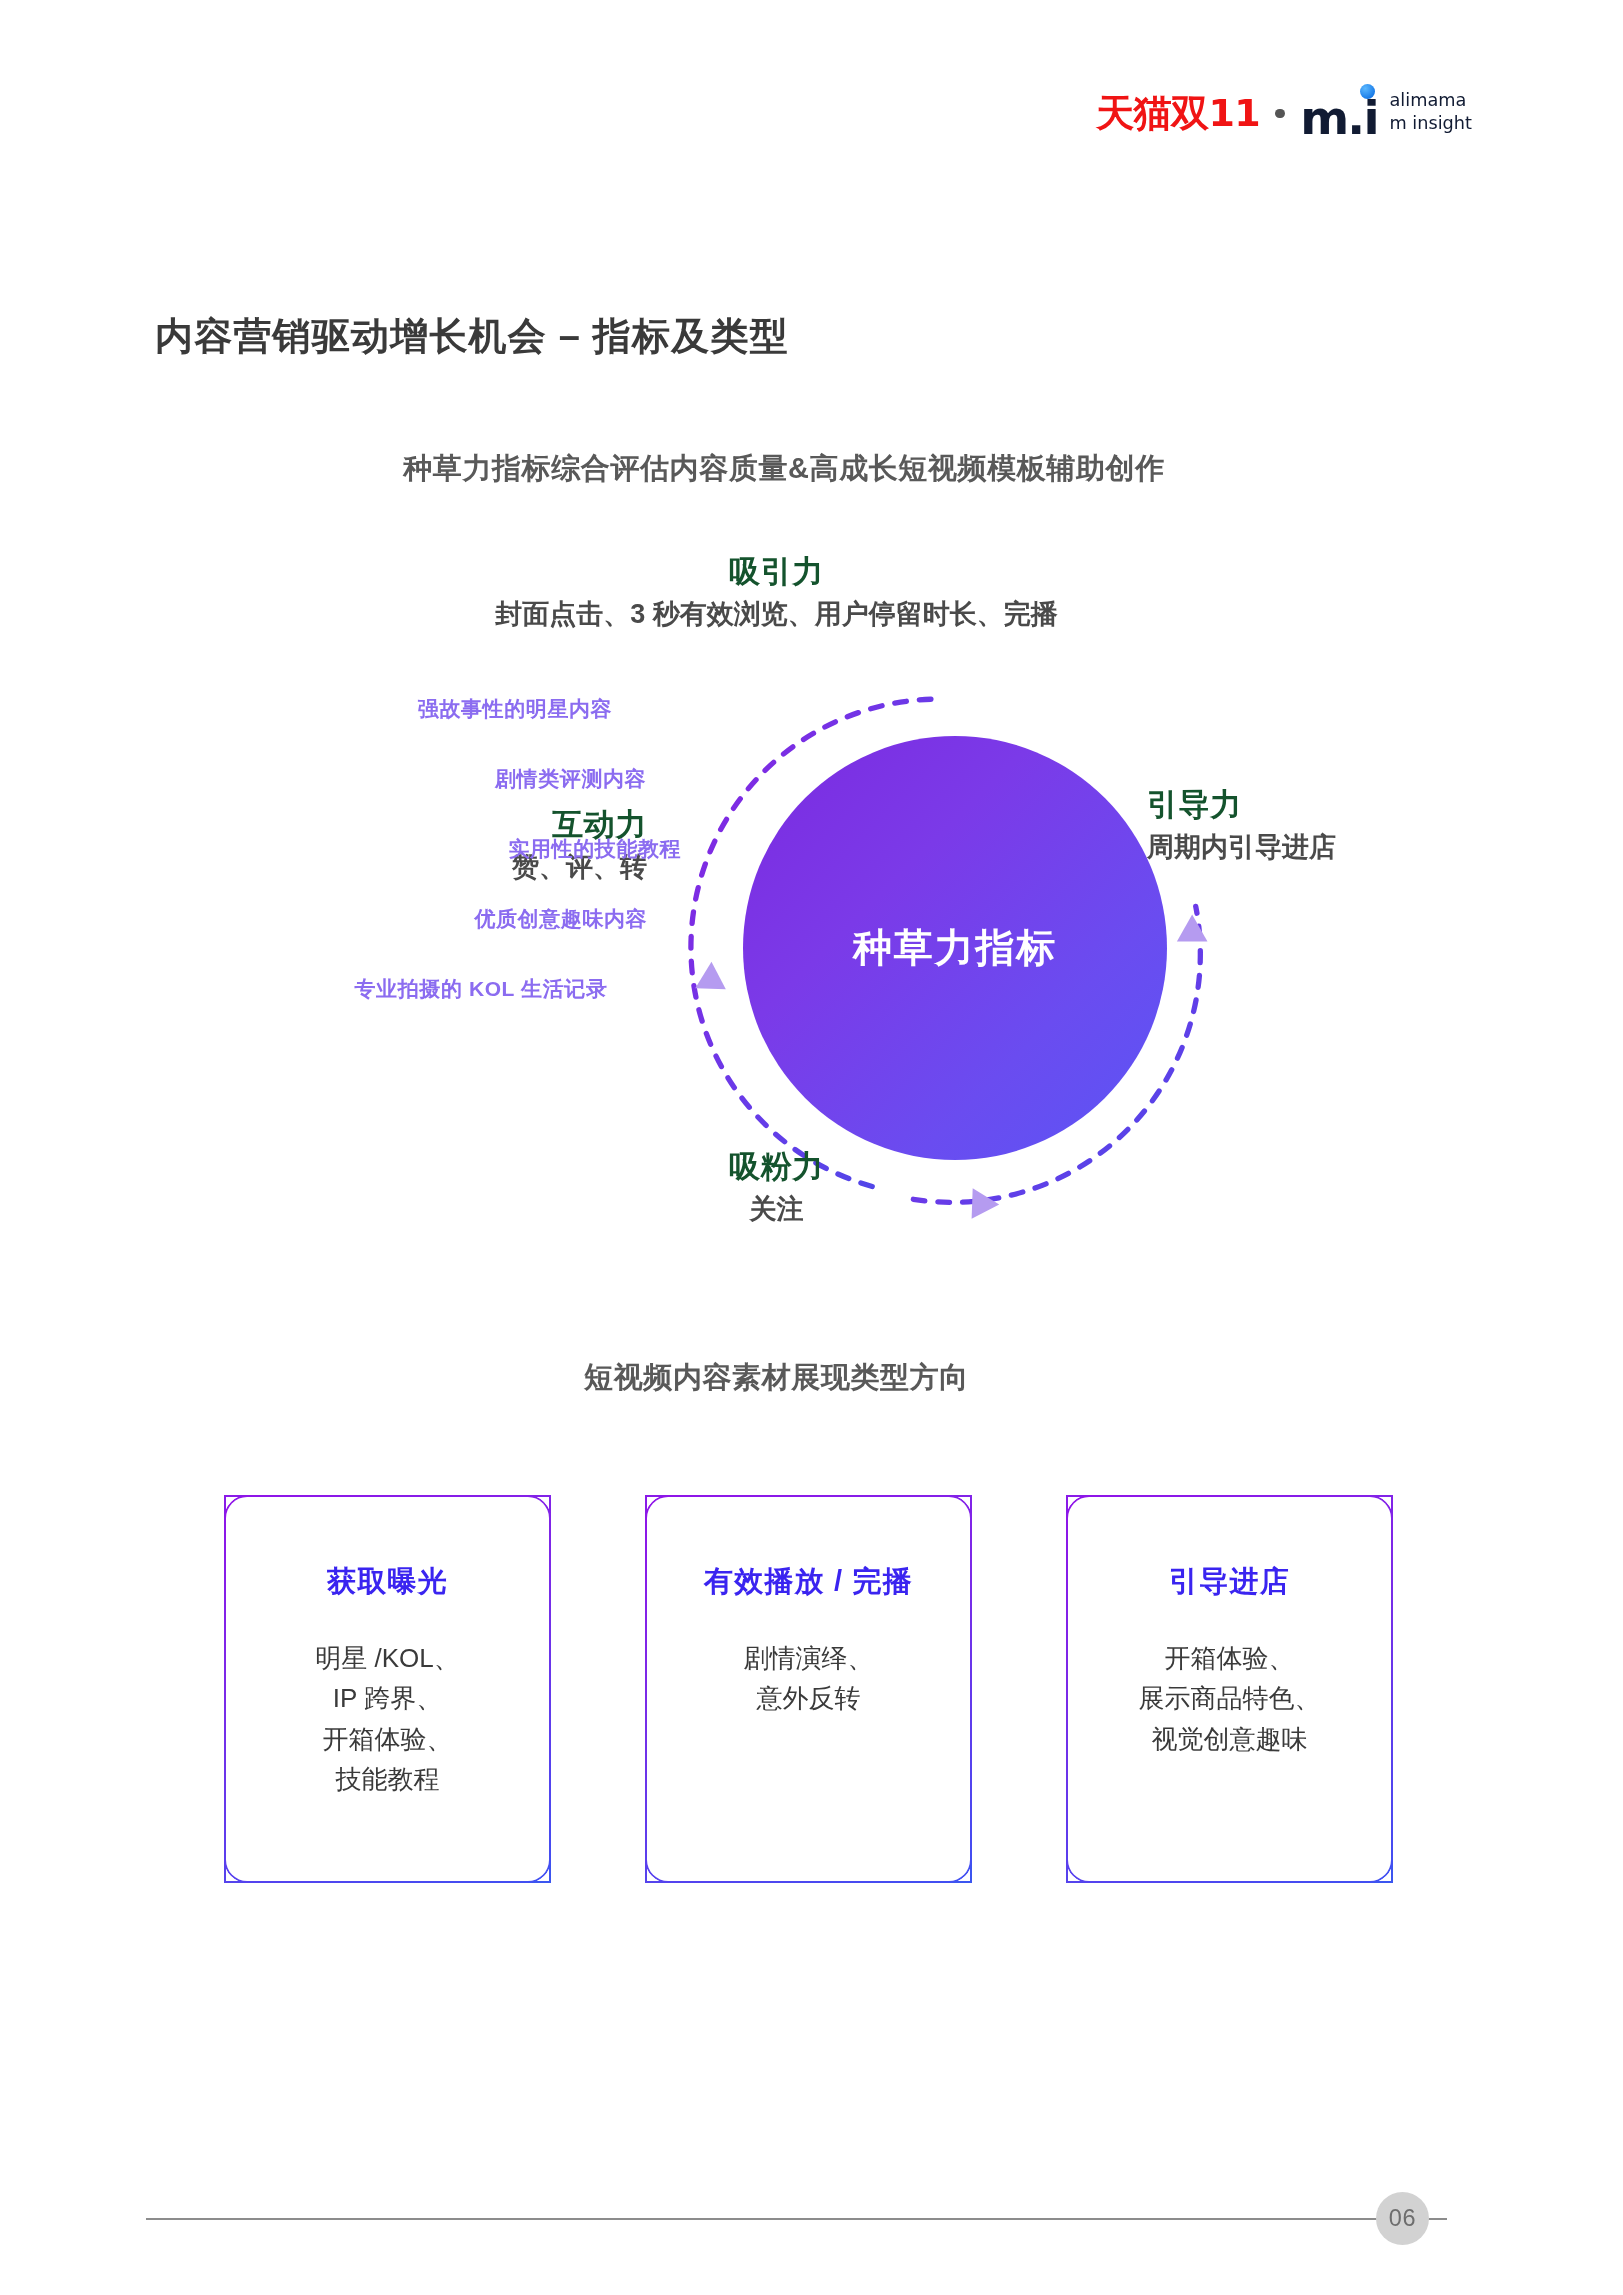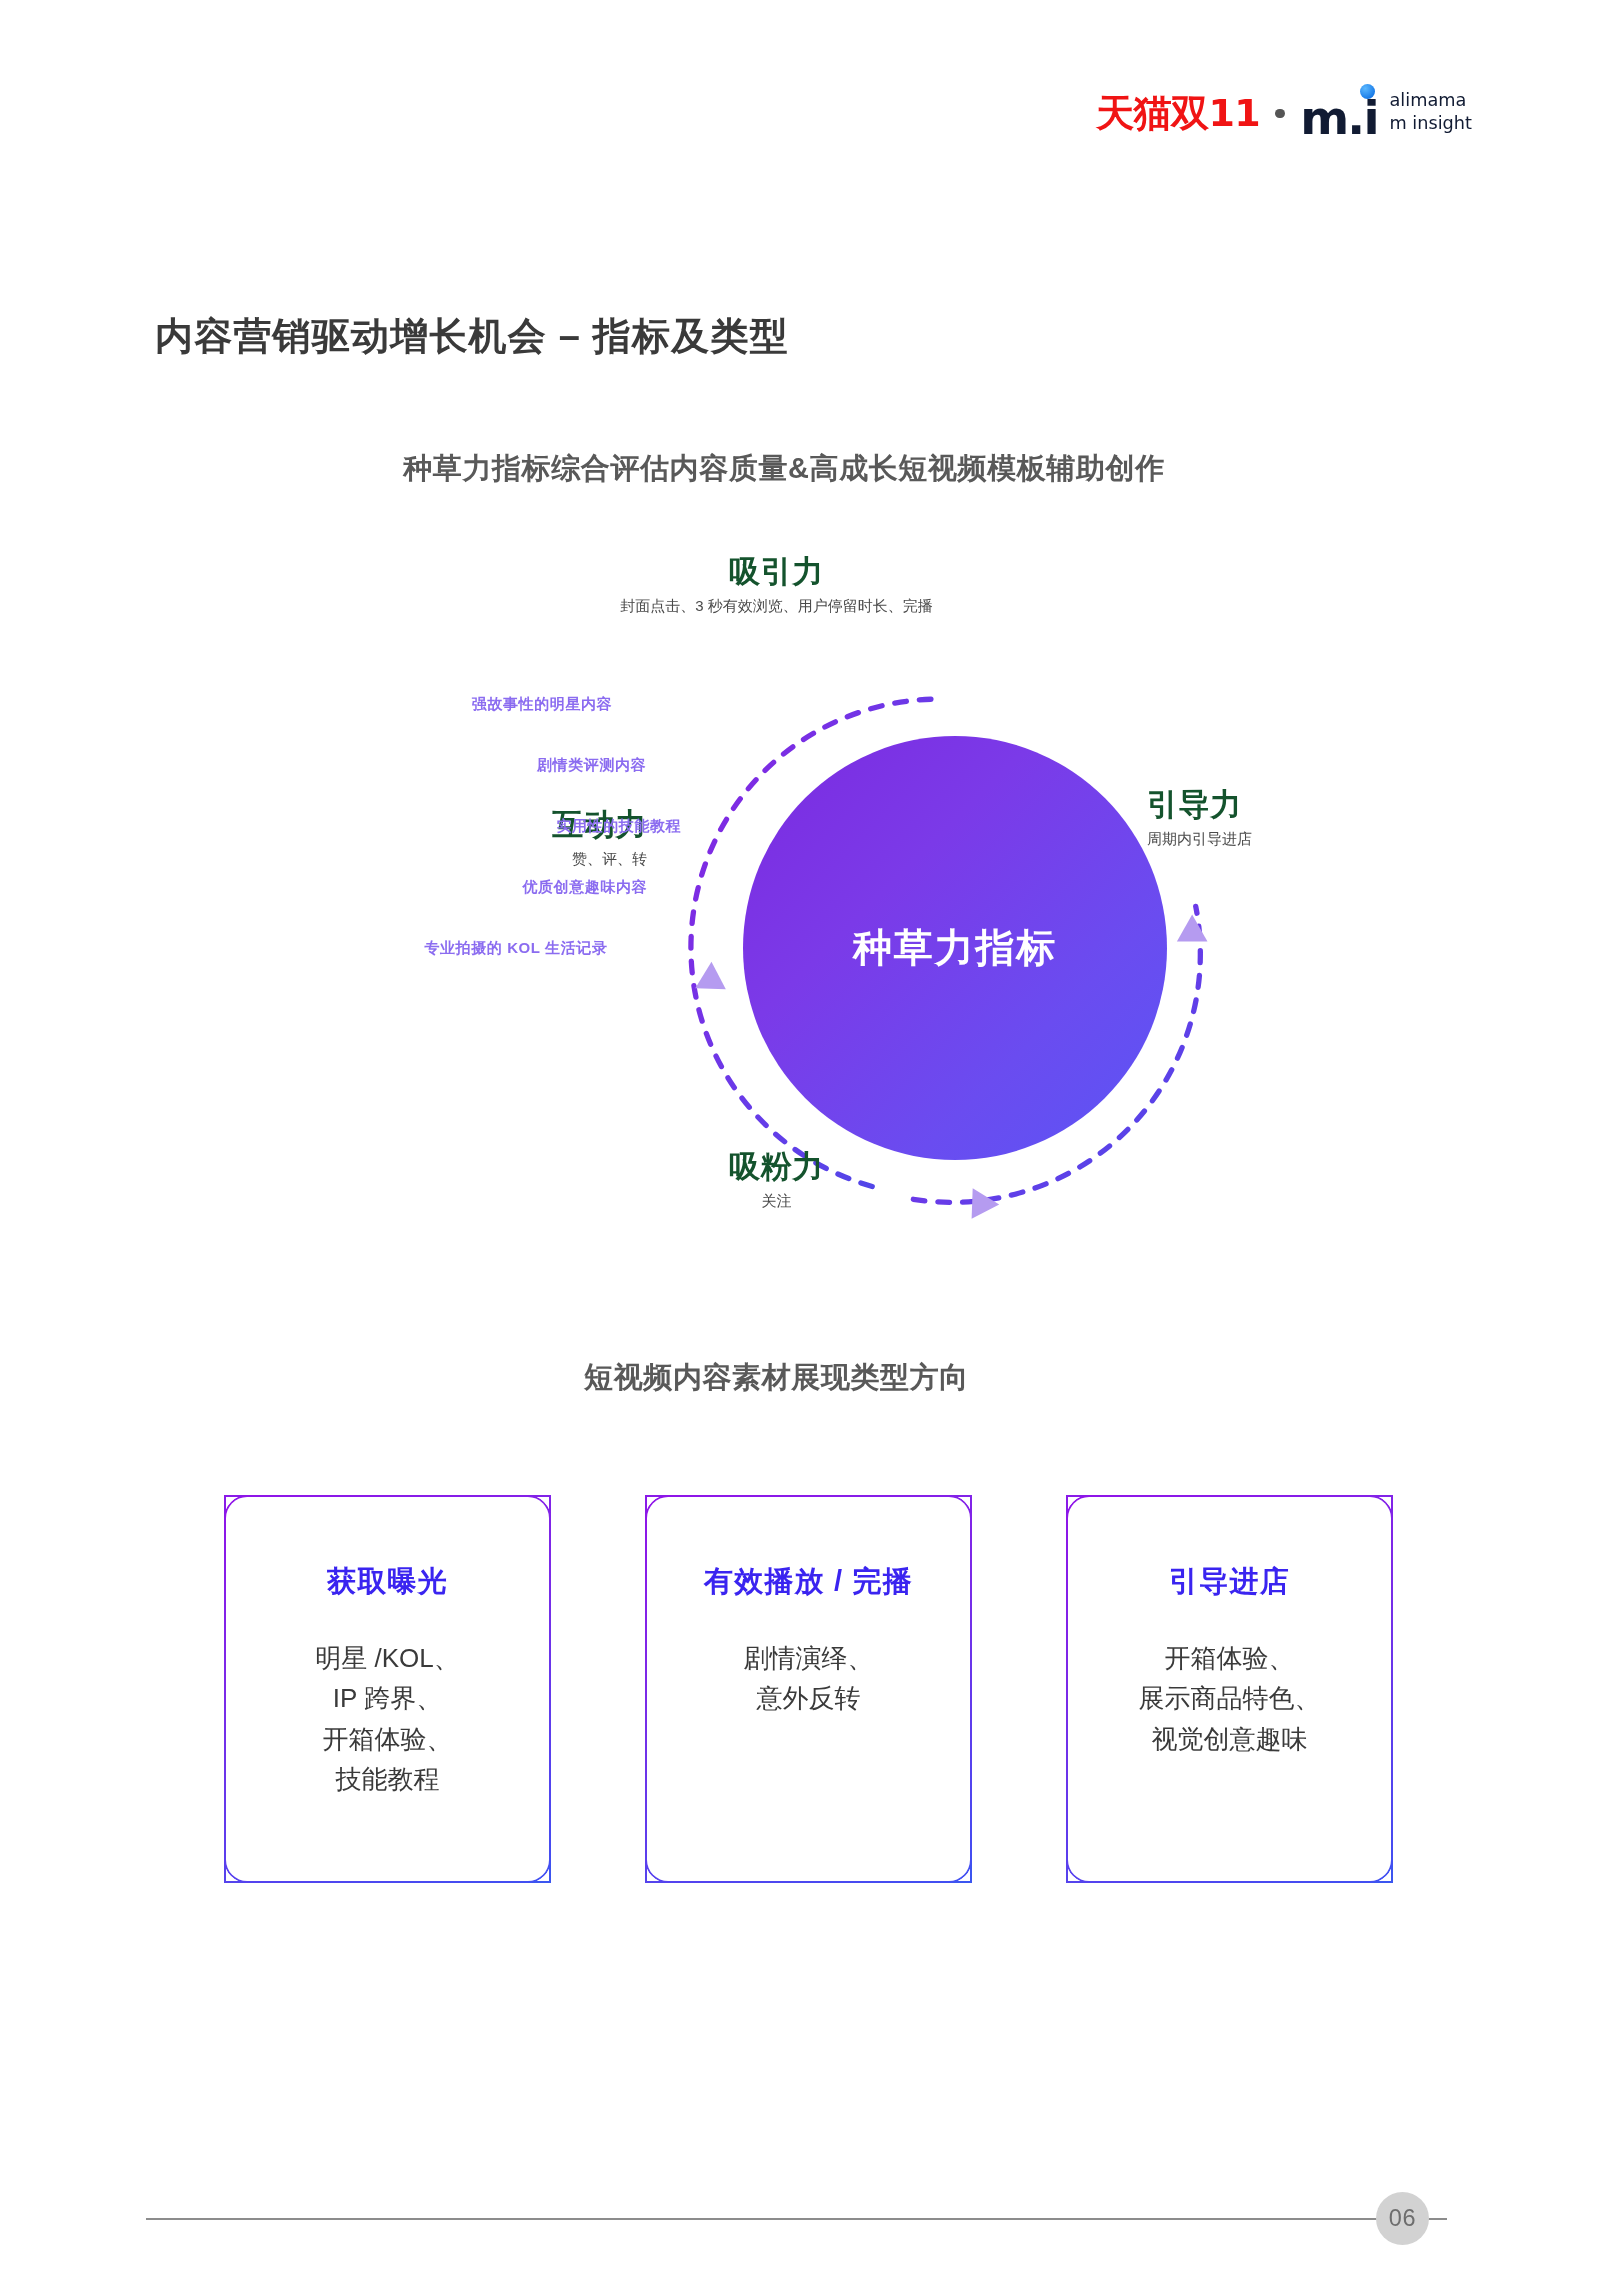--- a/index.html
+++ b/index.html
@@ -68,31 +68,31 @@
   }
   .circle-core .core-label{
     color:#fff; font-size:39px; font-weight:bold; letter-spacing:1.8px;
   }
 
   .arc-svg{ position:absolute; left:678px; top:112px; width:553px; height:553px; }
 
   
   .node{ position:absolute; text-align:center; }
   .node .n-title{ font-size:31px; font-weight:bold; color:#14532d; letter-spacing:0.6px; line-height:1.25; }
-  .node .n-desc{ font-size:15px; color:#4a4a4a; line-height:1.45; margin-top:3.5px; white-space:nowrap; }
+  .node .n-desc{ font-size:27px; color:#4a4a4a; line-height:1.45; margin-top:3.5px; white-space:nowrap;font-weight:bold; }
 
   .node-top{ left:0; right:0; top:-5.9px; padding-right:71px; }
   .node-right{ left:1147px; top:227px; text-align:left; }
   .node-left{ left:447px; top:247px; text-align:right; width:200px; }
   .node-bottom{ left:0; right:0; top:589px; padding-right:71px; }
 
   
   .kw-list{ position:absolute; left:177px; top:695px; width:447px; }
   .kw{
-    color:#8b6cf0; font-size:15px; font-weight:bold;
+    color:#8b6cf0; font-size:21px; font-weight:bold;
     letter-spacing:0.6px; white-space:nowrap; text-align:right;
     padding-right:11.8px;
   }
   .kw.k0{ margin-bottom:42px; }
   .kw.k1{ margin-bottom:42px; margin-right:-34px;}
   .kw.k2{ margin-bottom:42px; margin-right:-69px;}
   .kw.k3{ margin-bottom:42px; margin-right:-35px;}
   .kw.k4{ margin-right:4.7px; }
 
   

